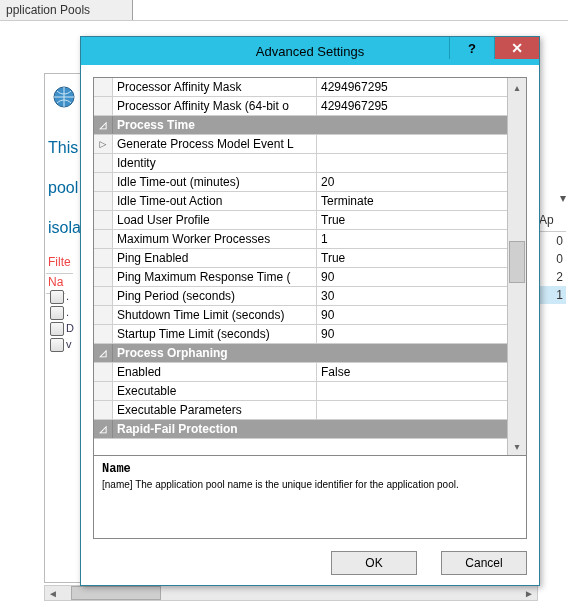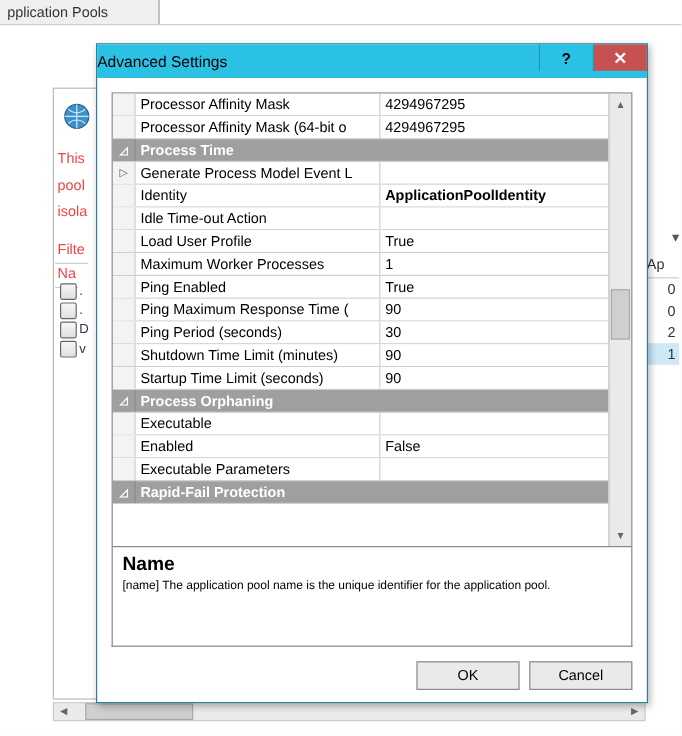--- a/index.html
+++ b/index.html
@@ -52,23 +52,24 @@
     left: 52px; top: 64px;
     width: 24px; height: 24px;
   }
   .bg-left-col {
     position: absolute;
     left: 46px; top: 100px;
     width: 38px;
   }
   .bg-left-col .lbl {
     display: block;
-    font-size: 12px;
-    color: #ef4444;
+    font-size: 16px;
+    color: #0369a1;
     padding: 4px 2px;
+    margin-top: 14px;
   }
   .bg-left-col .cell {
     display: block;
     font-size: 11px;
     color: #335;
     padding: 1px 2px 1px 4px;
   }
   .bg-left-col .hdr {
     font-size: 12px;
     color: #ef4444;
@@ -150,21 +151,21 @@
   }
   .titlebar {
     height: 28px;
     background: #2bc1e5;
     display: flex;
     align-items: center;
     position: relative;
   }
   .titlebar .title {
     flex: 1;
-    text-align: left;
+    text-align: center;
     font-size: 13px;
     color: #000;
   }
   .titlebar .winbtns {
     position: absolute;
     right: 0; top: 0;
     height: 22px;
     display: flex;
   }
   .titlebar .btn {
@@ -294,33 +295,34 @@
   
   .desc {
     border: 1px solid #888;
     border-top: none;
     padding: 6px 8px 18px 8px;
     min-height: 58px;
     background: #fff;
   }
   .desc .dname {
     font-weight: bold;
-    font-size: 16px;
+    font-size: 12px;
+    font-family: Liberation Mono, monospace;
   }
   .desc .dtext {
     font-size: 10px;
     padding-top: 2px;
     line-height: 1.3;
   }
 
   
   .btns {
     display: flex;
     justify-content: flex-end;
-    gap: 8px;
+    gap: 24px;
     padding-top: 12px;
   }
   .btns button {
     width: 86px;
     height: 24px;
     background: #eaeaea;
     border: 1px solid #8a8a8a;
     font-family: inherit;
     font-size: 12px;
   }
@@ -412,25 +414,30 @@
             <div class="row">
               <div class="gutter">
                 <span class="tri">▷</span>
               </div>
               <div class="name">Generate Process Model Event L</div>
               <div class="value"></div>
             </div>
             <div class="row">
               <div class="gutter"></div>
               <div class="name">Identity</div>
-              <div class="value bold">ApplicationPoolIdentity</div>
+            </div>
+            <div class="row">
+              <div class="gutter"></div>
+              <div class="name">Idle Time-out (minutes)</div>
+              <div class="value">20</div>
             </div>
             <div class="row">
               <div class="gutter"></div>
               <div class="name">Idle Time-out Action</div>
+              <div class="value">Terminate</div>
             </div>
             <div class="row">
               <div class="gutter"></div>
               <div class="name">Load User Profile</div>
               <div class="value">True</div>
             </div>
             <div class="row">
               <div class="gutter"></div>
               <div class="name">Maximum Worker Processes</div>
               <div class="value">1</div>
@@ -445,43 +452,43 @@
               <div class="name">Ping Maximum Response Time (</div>
               <div class="value">90</div>
             </div>
             <div class="row">
               <div class="gutter"></div>
               <div class="name">Ping Period (seconds)</div>
               <div class="value">30</div>
             </div>
             <div class="row">
               <div class="gutter"></div>
-              <div class="name">Shutdown Time Limit (minutes)</div>
+              <div class="name">Shutdown Time Limit (seconds)</div>
               <div class="value">90</div>
             </div>
             <div class="row">
               <div class="gutter"></div>
               <div class="name">Startup Time Limit (seconds)</div>
               <div class="value">90</div>
             </div>
             <div class="row category">
               <div class="gutter">
                 <span class="tri" style="color:#fff">◿</span>
               </div>
               <div class="name">Process Orphaning</div>
             </div>
             <div class="row">
               <div class="gutter"></div>
+              <div class="name">Enabled</div>
+              <div class="value">False</div>
+            </div>
+            <div class="row">
+              <div class="gutter"></div>
               <div class="name">Executable</div>
               <div class="value"></div>
-            </div>
-            <div class="row">
-              <div class="gutter"></div>
-              <div class="name">Enabled</div>
-              <div class="value">False</div>
             </div>
             <div class="row">
               <div class="gutter"></div>
               <div class="name">Executable Parameters</div>
               <div class="value"></div>
             </div>
             <div class="row category">
               <div class="gutter">
                 <span class="tri" style="color:#fff">◿</span>
               </div>

